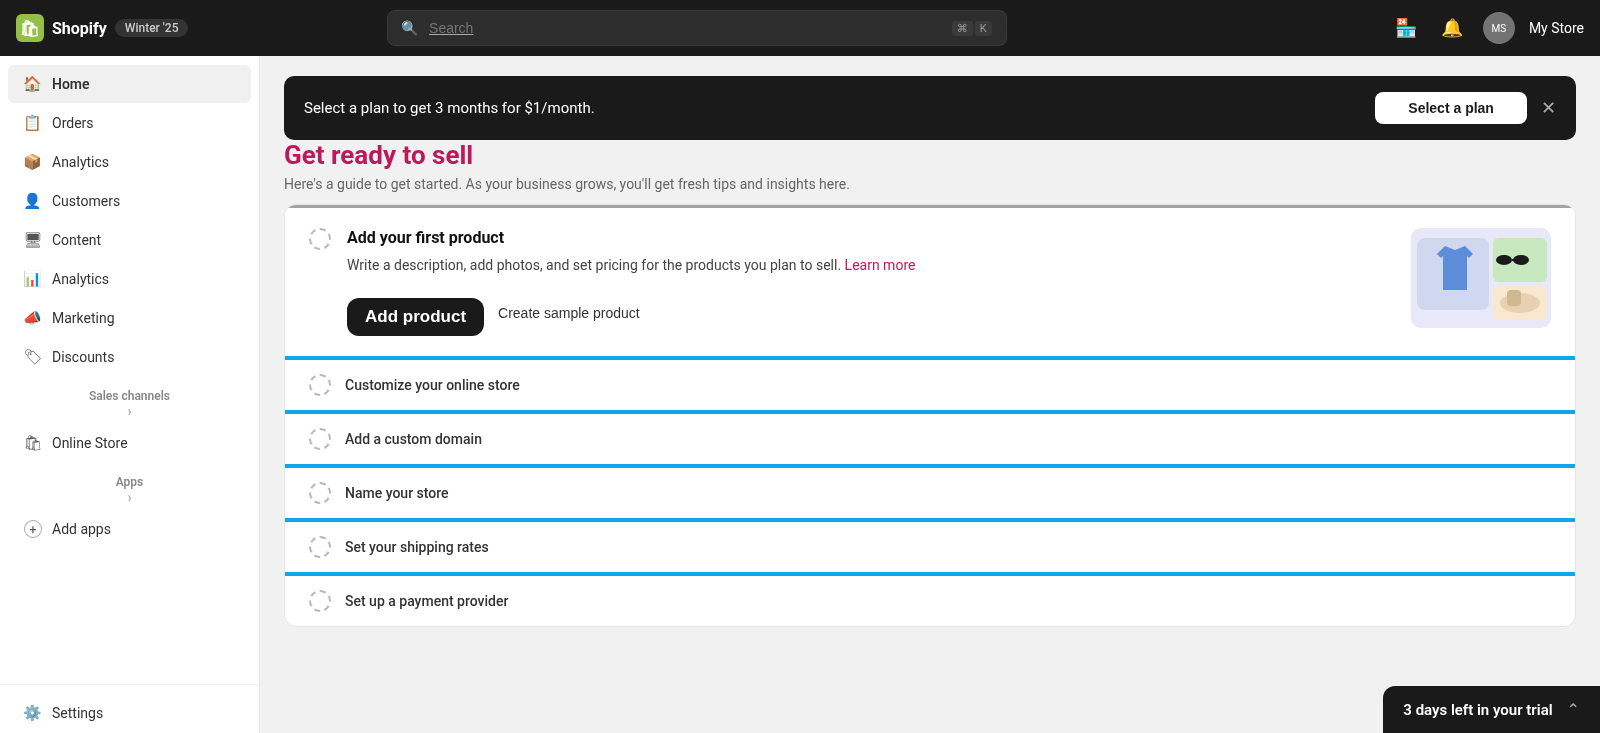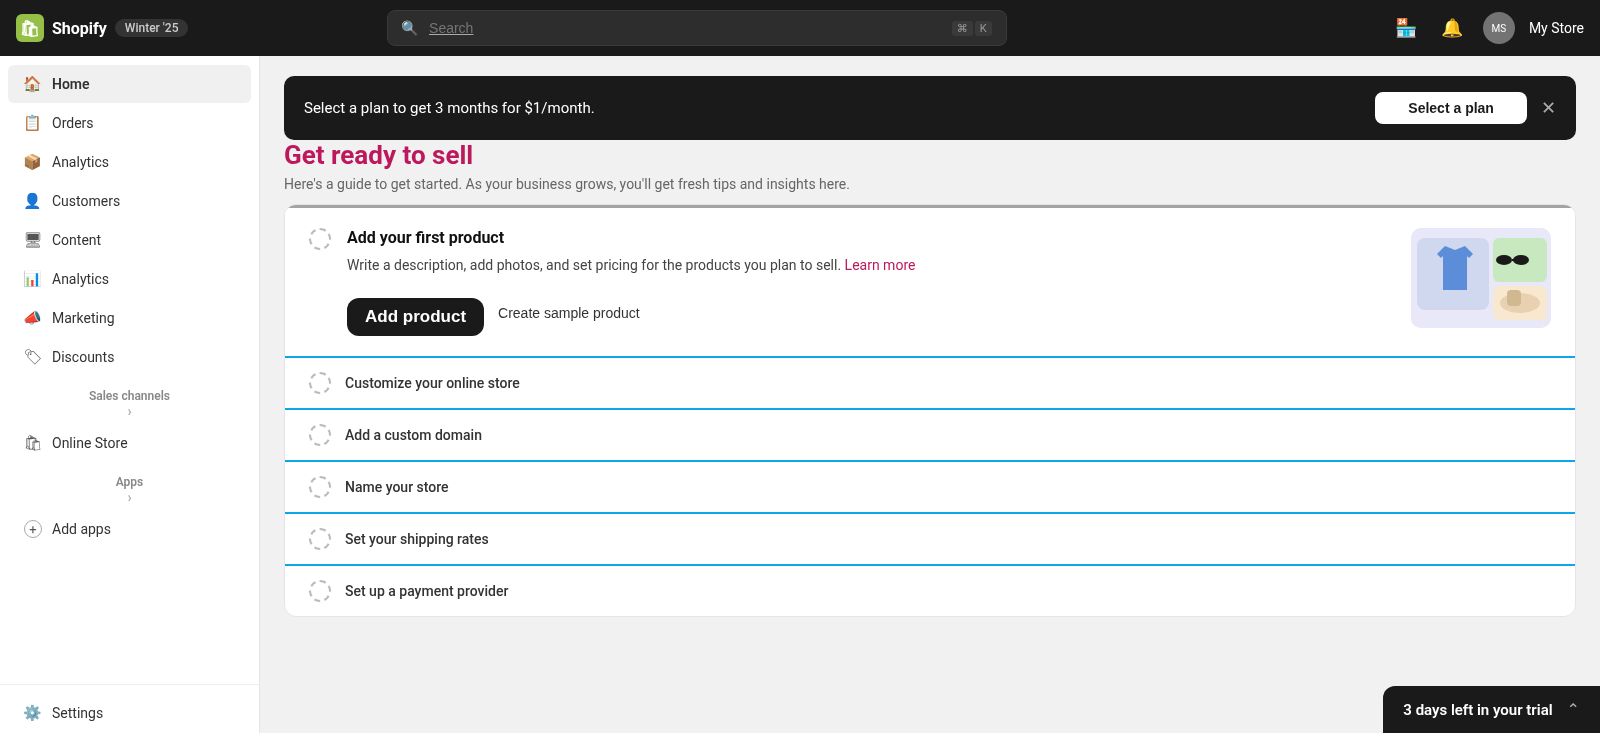--- a/index.html
+++ b/index.html
@@ -300,21 +300,21 @@
       display: flex;
       align-items: center;
       justify-content: center;
       flex-shrink: 0;
       overflow: hidden;
       position: relative;
     }
 
     
     .setup-item-collapsed {
-      border-top: 2px solid #0ea5e9;
+      border-top: 4px solid #0ea5e9;
       padding: 14px 24px;
       display: flex;
       align-items: center;
       gap: 14px;
       cursor: pointer;
     }
     .setup-item-label {
       font-size: 14px;
       color: #333;
       font-weight: 500;

